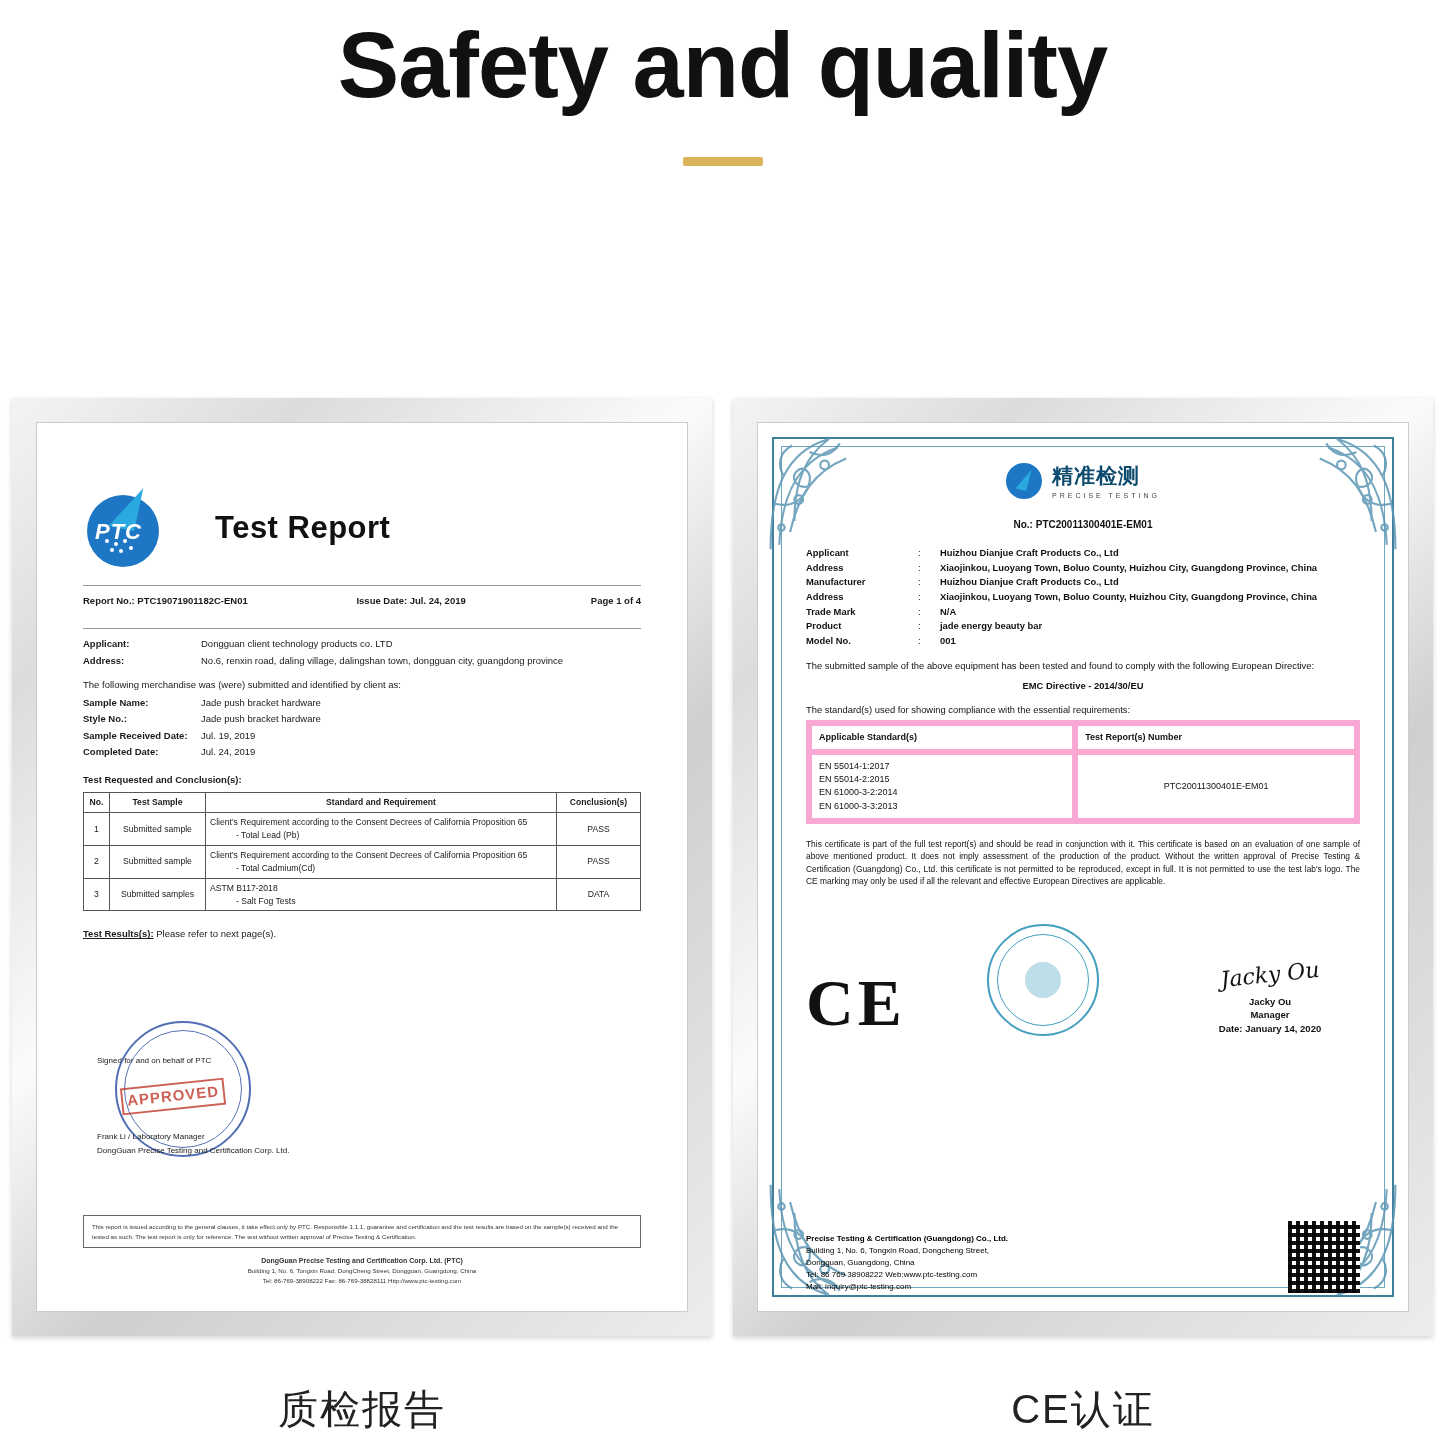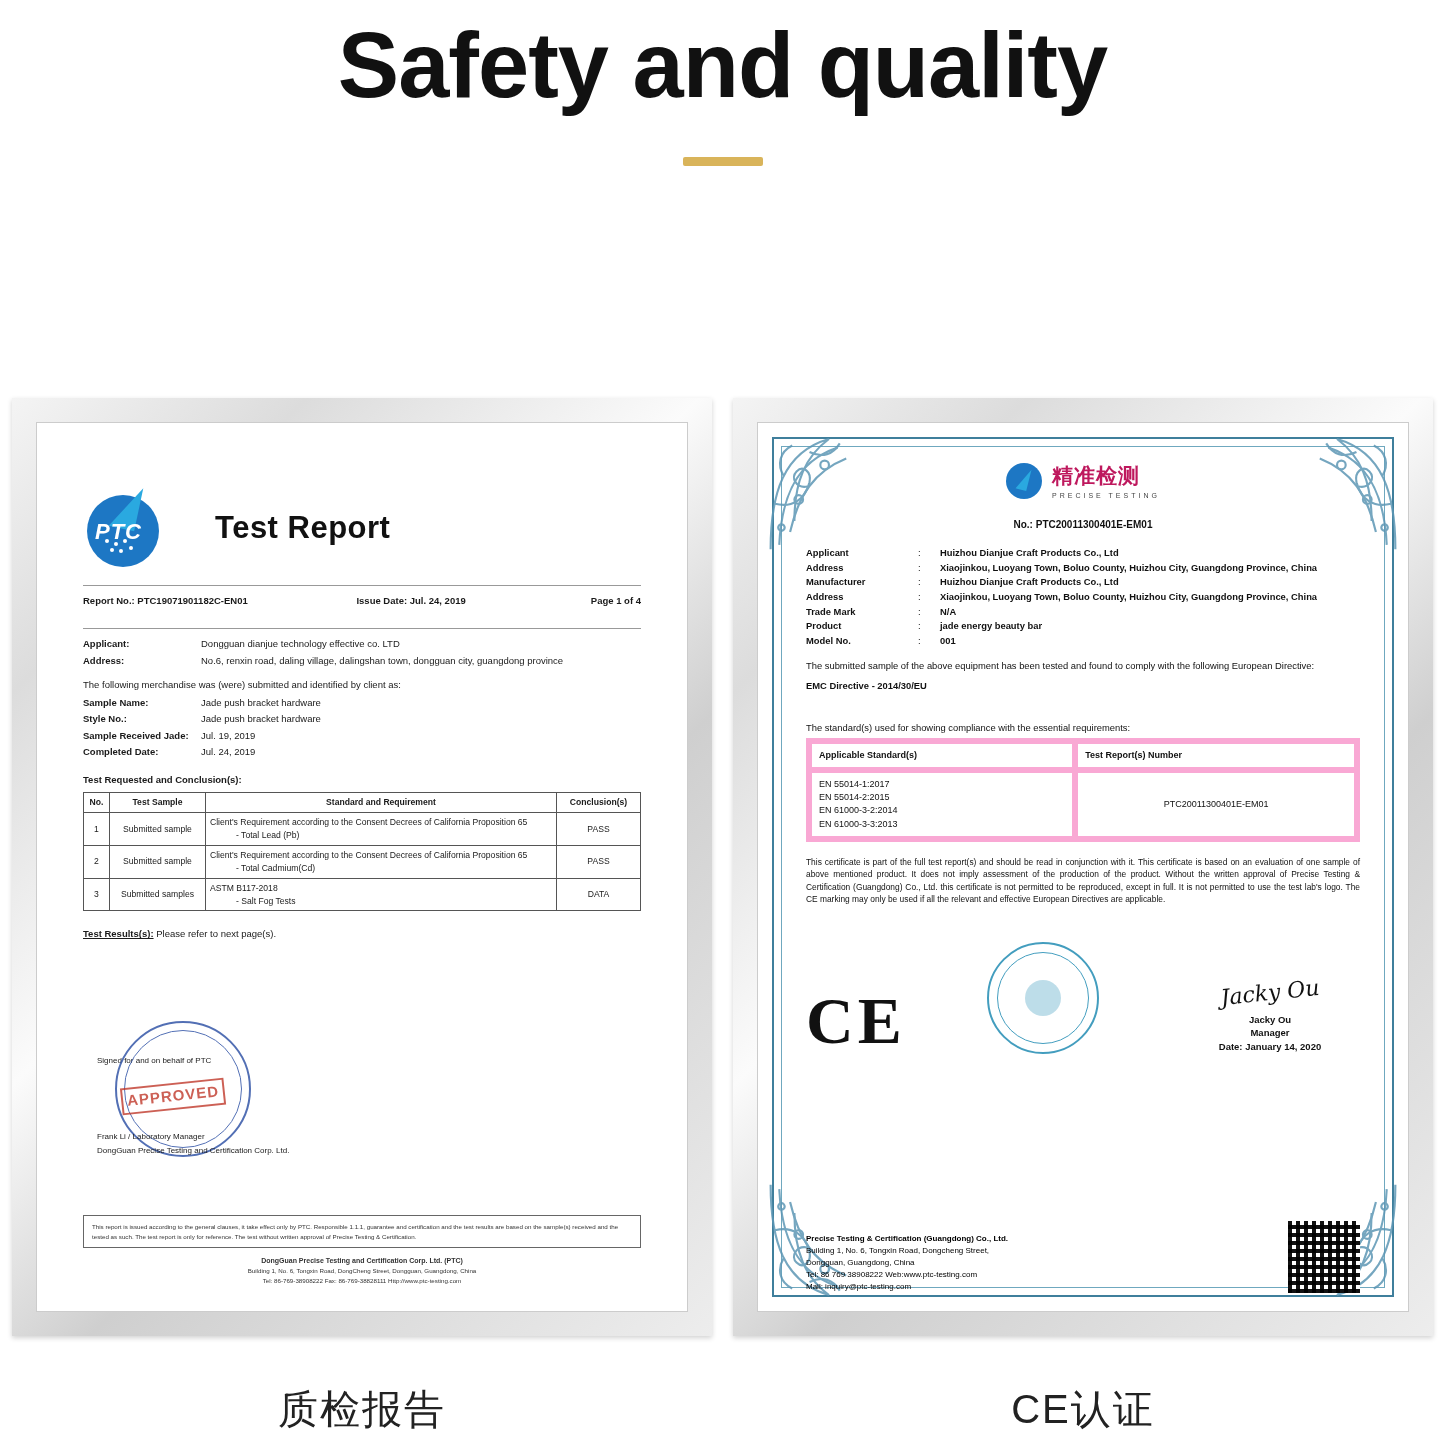--- a/index.html
+++ b/index.html
@@ -245,33 +245,33 @@
     width: 36px; height: 36px; border-radius: 50%;
     background: #1d77c4; position: relative;
   }
   .jz-mark:after {
     content: ""; position: absolute; left: 12px; top: 5px;
     width: 0; height: 0;
     border-left: 11px solid transparent;
     border-bottom: 22px solid #2aa9e0;
     transform: rotate(14deg);
   }
-  .jz-cn { font-size: 21px; font-weight: 700; color: #be185d; letter-spacing: 1px; }
+  .jz-cn { font-size: 21px; font-weight: 700; color: #0c4a6e; letter-spacing: 1px; }
   .jz-en { font-size: 7px; letter-spacing: 3px; color: #444; }
   .ce-title {
     text-align: center; font-size: 17px; font-weight: 700;
     margin: 8px 0 6px 0;
   }
   .ce-no { text-align: center; font-size: 10px; font-weight: 700; margin-bottom: 14px; }
   .ce-kv { display: flex; margin: 1px 0; }
   .ce-kv .k { width: 112px; font-weight: 700; flex: none; }
   .ce-kv .c { width: 22px; flex: none; }
   .ce-kv .v { flex: 1; font-weight: 700; }
   .ce-note { margin: 12px 0 6px 0; }
-  .ce-directive { text-align: left; font-weight: 700; margin: 6px 0 28px 0; }
+  .ce-directive { text-align: center; font-weight: 700; margin: 6px 0 10px 0; }
   table.ce-tbl { width: 100%; border-collapse: collapse; font-size: 9px; margin-top: 4px;}
   table.ce-tbl th, table.ce-tbl td { border: 6px solid #f9a8d4; padding: 5px 7px; }
   table.ce-tbl th { font-weight: 700; text-align: left; }
   .disclaimer { margin-top: 14px; font-size: 8.4px; line-height: 1.5; text-align: justify; }
   .ce-sign-row {
     display: flex; align-items: flex-end; justify-content: space-between;
     margin-top: 18px; height: 130px;
   }
   .ce-mark {
     font-size: 66px; font-weight: 700; letter-spacing: 4px;
@@ -359,39 +359,39 @@
               <div class="m2">
                 <span>Issue Date:</span>
                 <span>Jul. 24, 2019</span>
               </div>
               <div class="m3">Page 1 of 4</div>
             </div>
             <div class="rule"></div>
 
             <div class="kv">
               <div class="k">Applicant:</div>
-              <div class="v">Dongguan dianjue technology effective co. LTD</div>
+              <div class="v">Dongguan client technology products co. LTD</div>
             </div>
             <div class="kv">
               <div class="k">Address:</div>
               <div class="v">No.6, renxin road, daling village, dalingshan town, dongguan city, guangdong province</div>
             </div>
 
             <div class="para">The following merchandise was (were) submitted and identified by client as:</div>
 
             <div class="kv">
               <div class="k">Sample Name:</div>
               <div class="v">Jade push bracket hardware</div>
             </div>
             <div class="kv">
               <div class="k">Style No.:</div>
               <div class="v">Jade push bracket hardware</div>
             </div>
             <div class="kv">
-              <div class="k">Sample Received Jade:</div>
+              <div class="k">Sample Received Date:</div>
               <div class="v">Jul. 19, 2019</div>
             </div>
             <div class="kv">
               <div class="k">Completed Date:</div>
               <div class="v">Jul. 24, 2019</div>
             </div>
 
             <div class="sec-title">Test Requested and Conclusion(s):</div>
 
             <table class="tbl">

